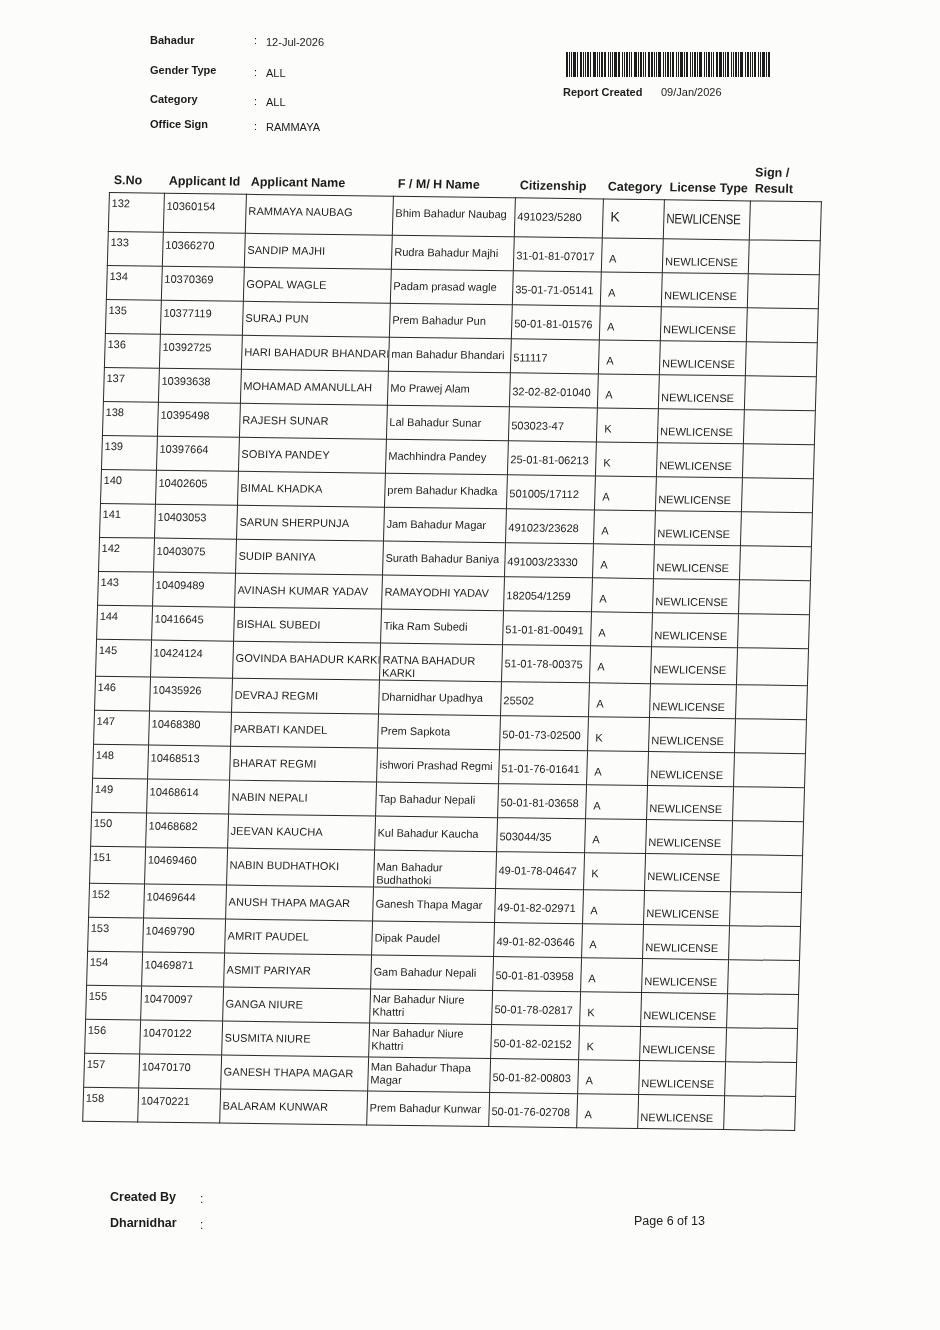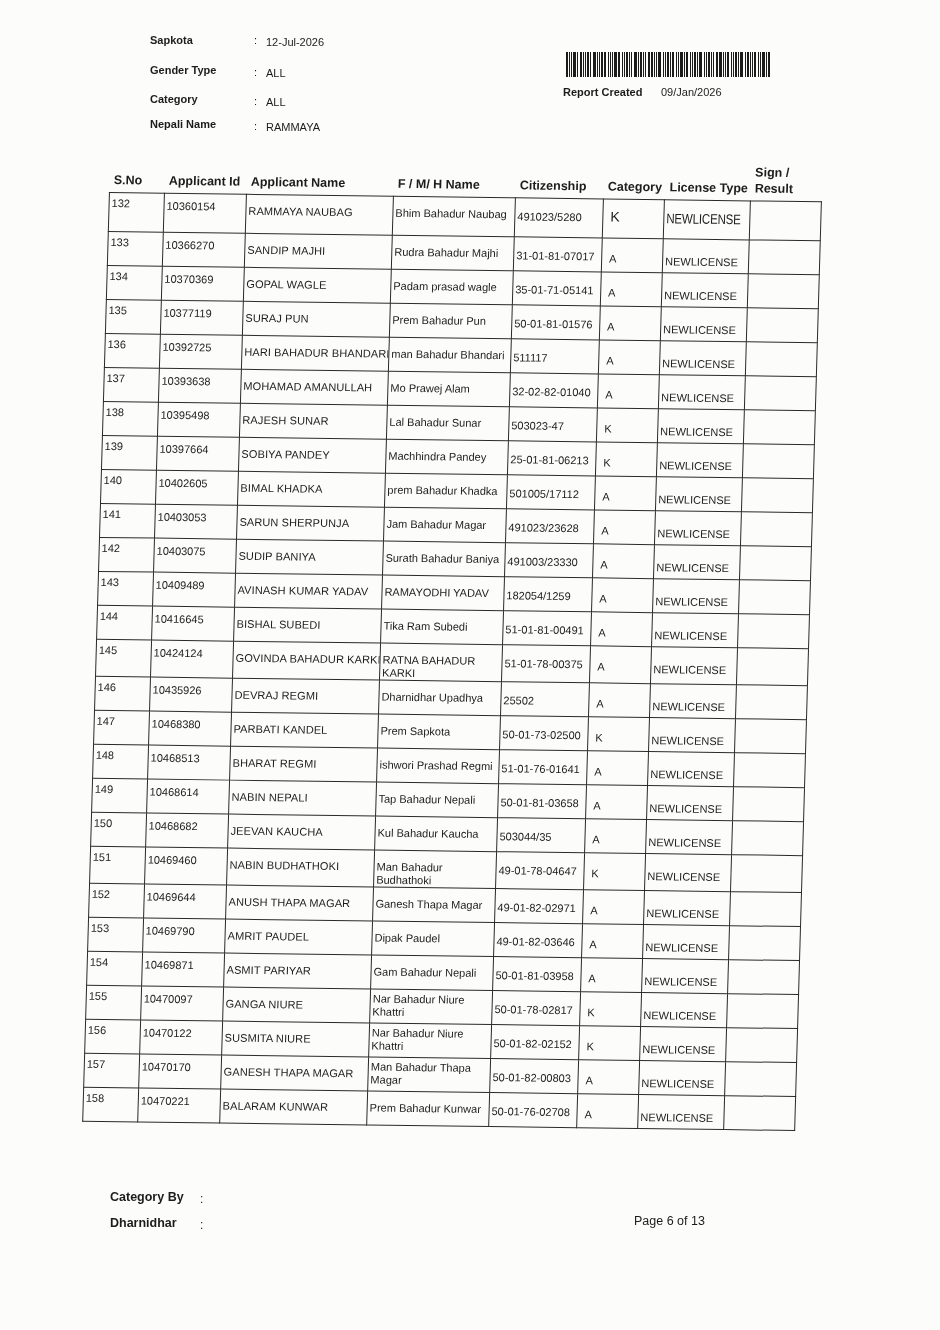--- a/index.html
+++ b/index.html
@@ -161,36 +161,36 @@
       font-size: 12.5px;
     }
   </style>
 </head>
 <body>
 
 <div class="page">
 
   <div class="meta">
     <div class="meta-row" style="top:4px;">
-      <span class="meta-label">Sapkota</span>
+      <span class="meta-label">Bahadur</span>
       <span class="meta-colon">:</span>
       <span class="meta-value" style="top:2px;">12-Jul-2026</span>
     </div>
     <div class="meta-row" style="top:34px;text-decoration:underline;">
       <span class="meta-label">Gender Type</span>
       <span class="meta-colon" style="top:2px;">:</span>
       <span class="meta-value" style="top:3px;">ALL</span>
     </div>
     <div class="meta-row" style="top:63px;">
       <span class="meta-label">Category</span>
       <span class="meta-colon" style="top:2px;">:</span>
       <span class="meta-value" style="top:3px;">ALL</span>
     </div>
     <div class="meta-row" style="top:88px;">
-      <span class="meta-label">Nepali Name</span>
+      <span class="meta-label">Office Sign</span>
       <span class="meta-colon" style="top:2px;">:</span>
       <span class="meta-value" style="top:3px;">RAMMAYA</span>
     </div>
   </div>
 
   <div class="barcode" id="barcode"><span style="width: 2px;"></span><span style="width: 1px;"></span><span style="width: 1px;"></span><span style="width: 3px;"></span><span style="width: 1px; margin-right: 2px;"></span><span style="width: 2px;"></span><span style="width: 1px;"></span><span style="width: 1px;"></span><span style="width: 2px;"></span><span style="width: 1px; margin-right: 2px;"></span><span style="width: 3px;"></span><span style="width: 1px;"></span><span style="width: 1px;"></span><span style="width: 2px;"></span><span style="width: 2px; margin-right: 2px;"></span><span style="width: 1px;"></span><span style="width: 1px;"></span><span style="width: 1px;"></span><span style="width: 3px;"></span><span style="width: 2px; margin-right: 2px;"></span><span style="width: 1px;"></span><span style="width: 1px;"></span><span style="width: 2px;"></span><span style="width: 1px;"></span><span style="width: 1px; margin-right: 2px;"></span><span style="width: 3px;"></span><span style="width: 1px;"></span><span style="width: 2px;"></span><span style="width: 1px;"></span><span style="width: 1px; margin-right: 2px;"></span><span style="width: 2px;"></span><span style="width: 2px;"></span><span style="width: 1px;"></span><span style="width: 1px;"></span><span style="width: 3px; margin-right: 2px;"></span><span style="width: 1px;"></span><span style="width: 1px;"></span><span style="width: 2px;"></span><span style="width: 1px;"></span><span style="width: 2px; margin-right: 2px;"></span><span style="width: 1px;"></span><span style="width: 1px;"></span><span style="width: 3px;"></span><span style="width: 1px;"></span><span style="width: 2px; margin-right: 2px;"></span><span style="width: 1px;"></span><span style="width: 1px;"></span><span style="width: 2px;"></span><span style="width: 1px;"></span><span style="width: 3px; margin-right: 2px;"></span><span style="width: 1px;"></span><span style="width: 1px;"></span><span style="width: 2px;"></span><span style="width: 1px;"></span><span style="width: 1px; margin-right: 2px;"></span><span style="width: 2px;"></span><span style="width: 3px;"></span><span style="width: 1px;"></span><span style="width: 1px;"></span><span style="width: 2px; margin-right: 2px;"></span><span style="width: 1px;"></span><span style="width: 1px;"></span><span style="width: 2px;"></span><span style="width: 1px;"></span><span style="width: 3px; margin-right: 2px;"></span><span style="width: 1px;"></span><span style="width: 2px;"></span><span style="width: 1px;"></span><span style="width: 1px;"></span><span style="width: 2px; margin-right: 2px;"></span><span style="width: 1px;"></span><span style="width: 1px;"></span><span style="width: 3px;"></span><span style="width: 1px;"></span><span style="width: 2px; margin-right: 2px;"></span></div>
 
   <div class="report-created">
     <span class="rc-label">Report Created</span>
     <span class="rc-value">09/Jan/2026</span>
@@ -920,18 +920,18 @@
               <span class="cell">NEWLICENSE</span>
             </td>
             <td class="sign">
               <span class="cell"></span>
             </td>
           </tr>
         </tbody>
     </table>
   </div>
 
-  <span class="footer-label" style="top:1190px;">Category By</span>
+  <span class="footer-label" style="top:1190px;">Created By</span>
   <span class="footer-colon" style="top:1192px;">:</span>
   <span class="footer-label" style="top:1216px;">Dharnidhar</span>
   <span class="footer-colon" style="top:1218px;">:</span>
   <span class="page-number">Page 6 of 13</span>
 </div>
 
 </body></html>

